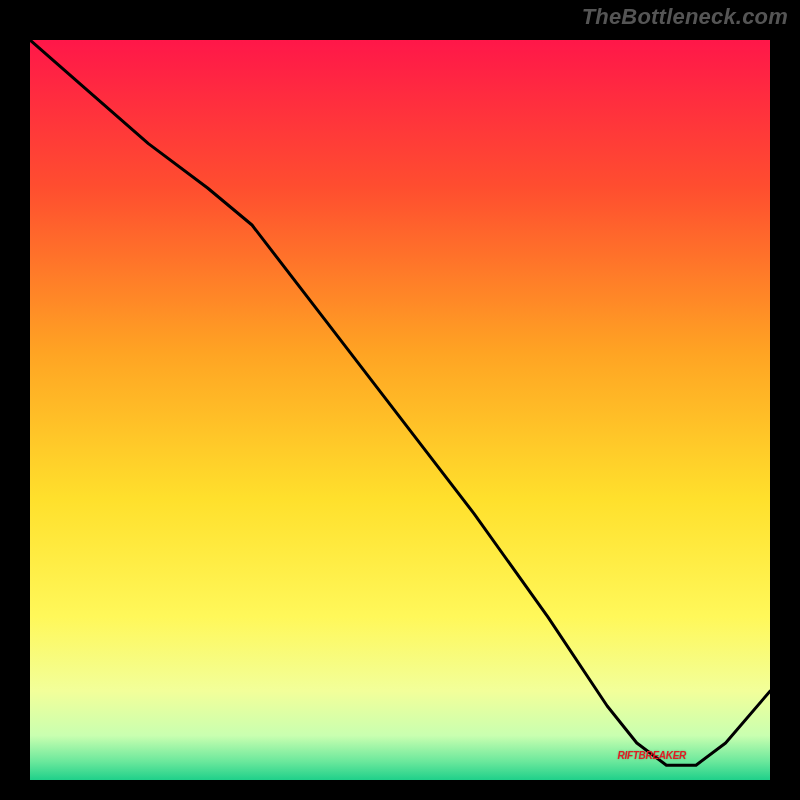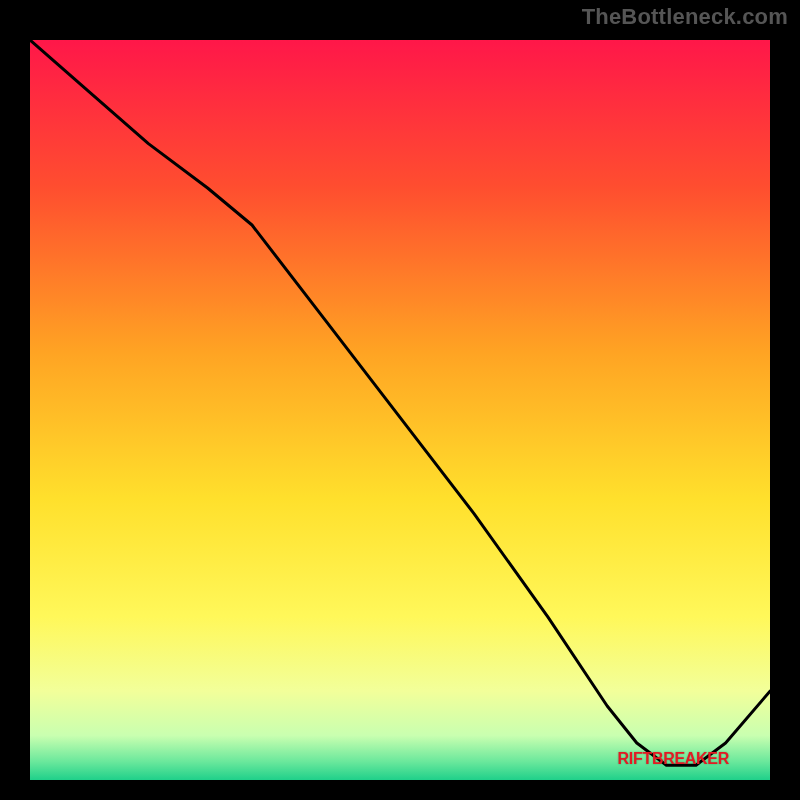--- a/index.html
+++ b/index.html
@@ -8,20 +8,21 @@
     width: 800px;
     height: 800px;
     background: #000;
     font-family: Arial, Helvetica, sans-serif;
     overflow: hidden;
   }
   .page {
     position: relative;
     width: 800px;
     height: 660px;
+    font-style: italic;
   }
   .watermark {
     position: absolute;
     top: 4px;
     right: 12px;
     color: #555;
     font-size: 22px;
     font-weight: 600;
     letter-spacing: 0.2px;
     user-select: none;
@@ -43,21 +44,21 @@
     border: 4px solid #000;
     overflow: hidden;
   }
   .grad {
     position: absolute;
     inset: 0;
   }
   .annot {
     position: absolute;
     color: #e31b23;
-    font-size: 16px;
+    font-size: 10px;
     font-weight: 700;
     text-shadow: 0 0 2px rgba(0,0,0,0.3);
     white-space: nowrap;
     letter-spacing: -0.3px;
   }
   svg.curve {
     position: absolute;
     inset: 0;
     width: 100%;
     height: 100%;

